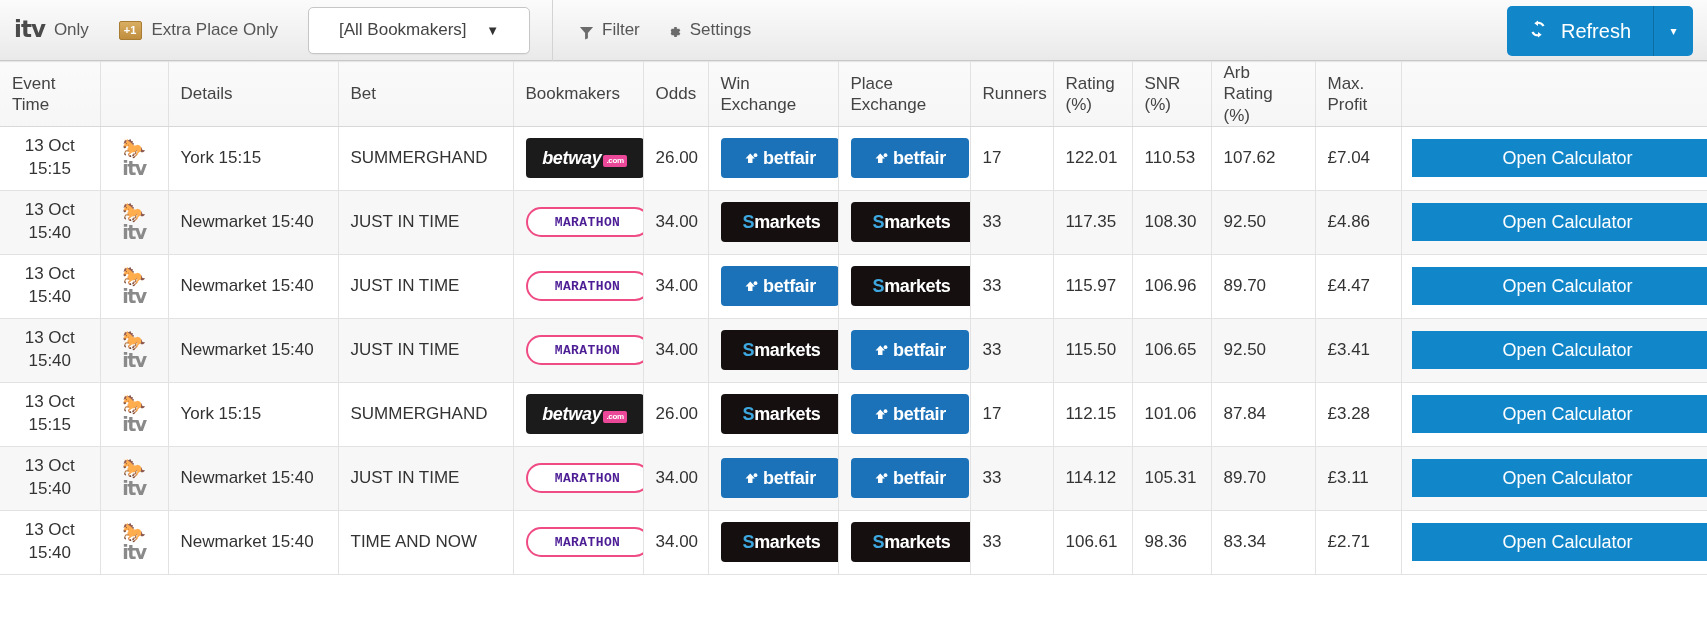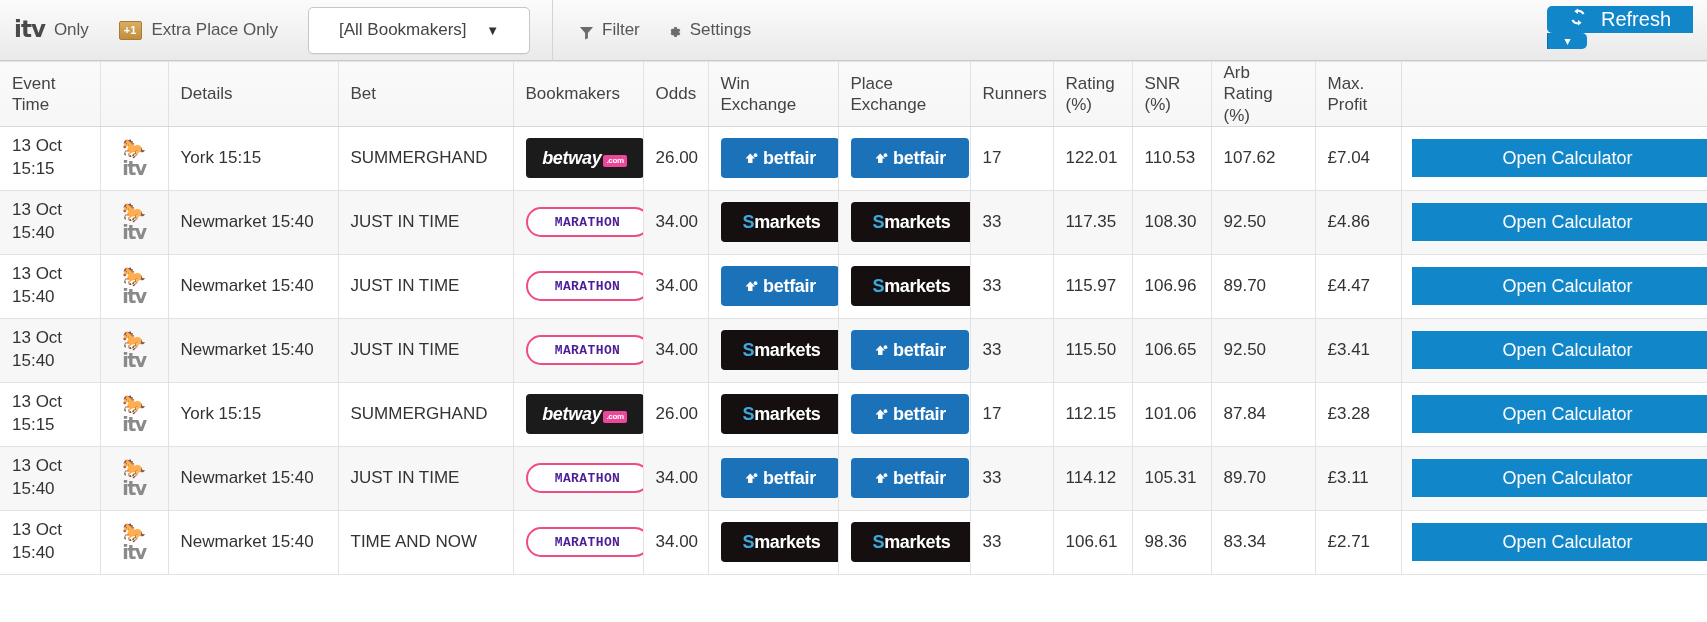--- a/index.html
+++ b/index.html
@@ -83,21 +83,20 @@
     font-size: 17px; color: #555;
   }
   .tb-action .ico { display: inline-flex; color: #666; }
 
   .refresh-wrap {
     position: absolute;
     right: 14px;
     top: 6px;
     display: flex;
     height: 50px;
-    flex-direction: column;
   }
   .refresh-btn {
     background: #1187ca;
     color: #fff;
     border: none;
     font-size: 20px;
     display: flex;
     align-items: center;
     gap: 12px;
     padding: 0 22px 0 20px;
@@ -159,21 +158,21 @@
   .c-odds   { width:  65px; }
   .c-winx   { width: 130px; }
   .c-plcx   { width: 132px; }
   .c-run    { width:  83px; }
   .c-rat    { width:  79px; }
   .c-snr    { width:  79px; }
   .c-arb    { width: 104px; }
   .c-prof   { width:  86px; }
   .c-calc   { width: 306px; border-right: none !important; }
 
-  .evt-time { line-height: 1.35; white-space: normal; }
+  .evt-time { line-height: 1.35; white-space: normal; text-align: center; }
 
   
   .sport-cell { text-align: center; padding: 0 !important; }
   .sport-stack { display: flex; flex-direction: column; align-items: center; gap: 1px; }
   .horse-ico { font-size: 19px; line-height: 1; filter: saturate(1.2); }
   .itv-mini {
     font-family: "DejaVu Sans", sans-serif;
     font-weight: bold;
     font-size: 19px;
     letter-spacing: -1.5px;

